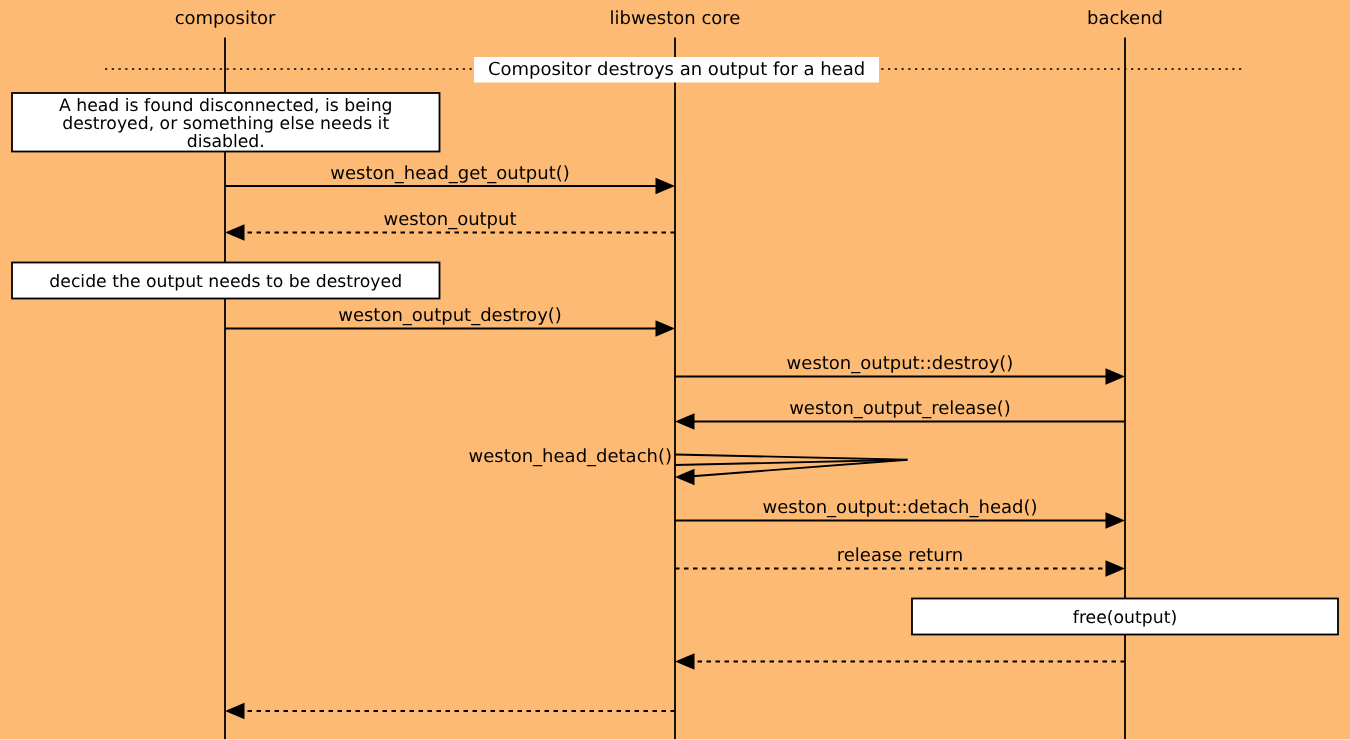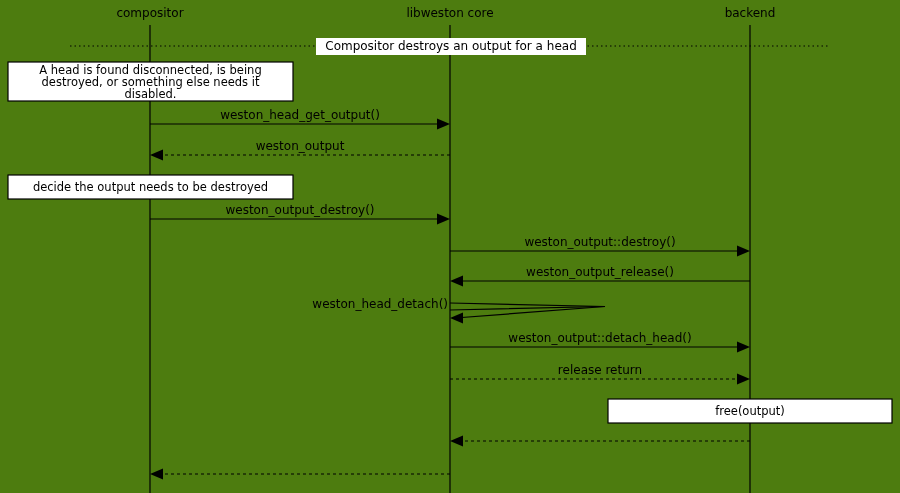--- a/index.html
+++ b/index.html
@@ -8,21 +8,21 @@
     background: #ffffff;
   }
   body {
     font-family: "DejaVu Sans", sans-serif;
     color: #000000;
   }
   #diagram-root {
     position: relative;
     width: 900px;
     height: 493px;
-    background: #4d7c0f;
+    background: #fdba74;
     overflow: hidden;
   }
   svg.seq {
     position: absolute;
     left: 0;
     top: 0;
     width: 900px;
     height: 493px;
     display: block;
   }

